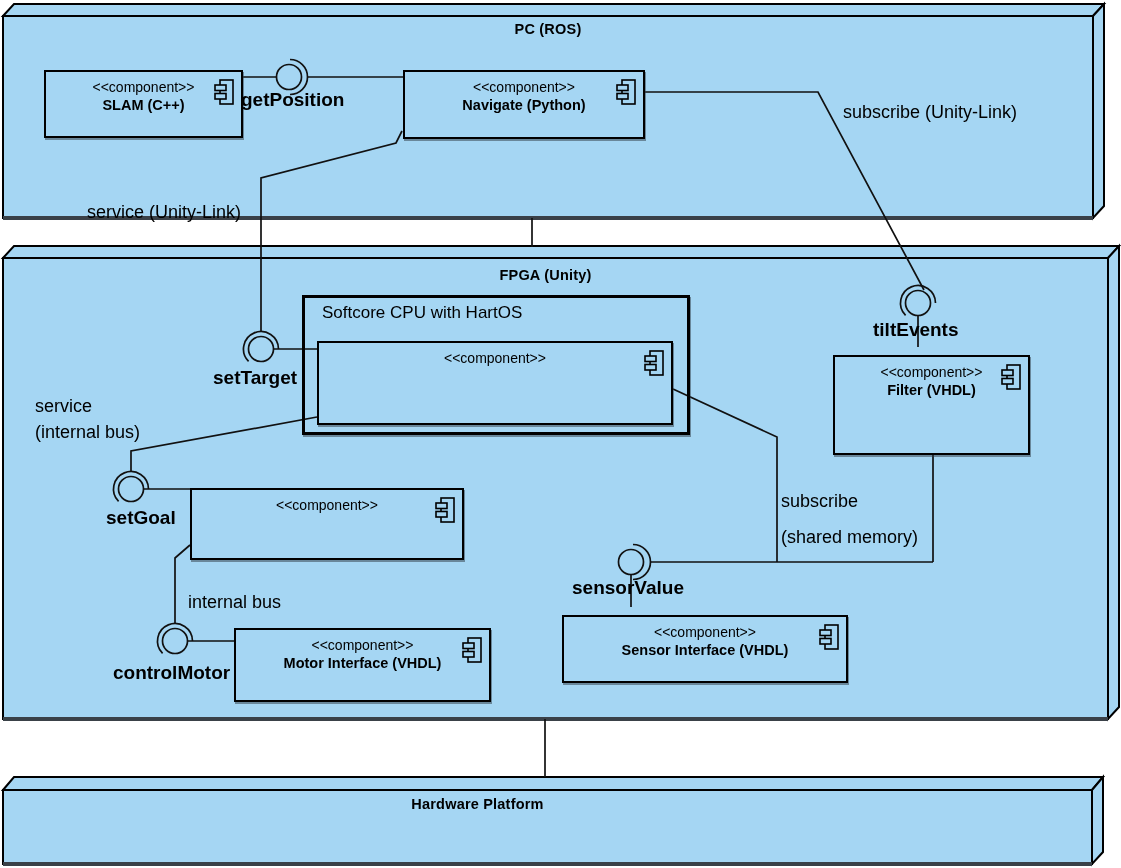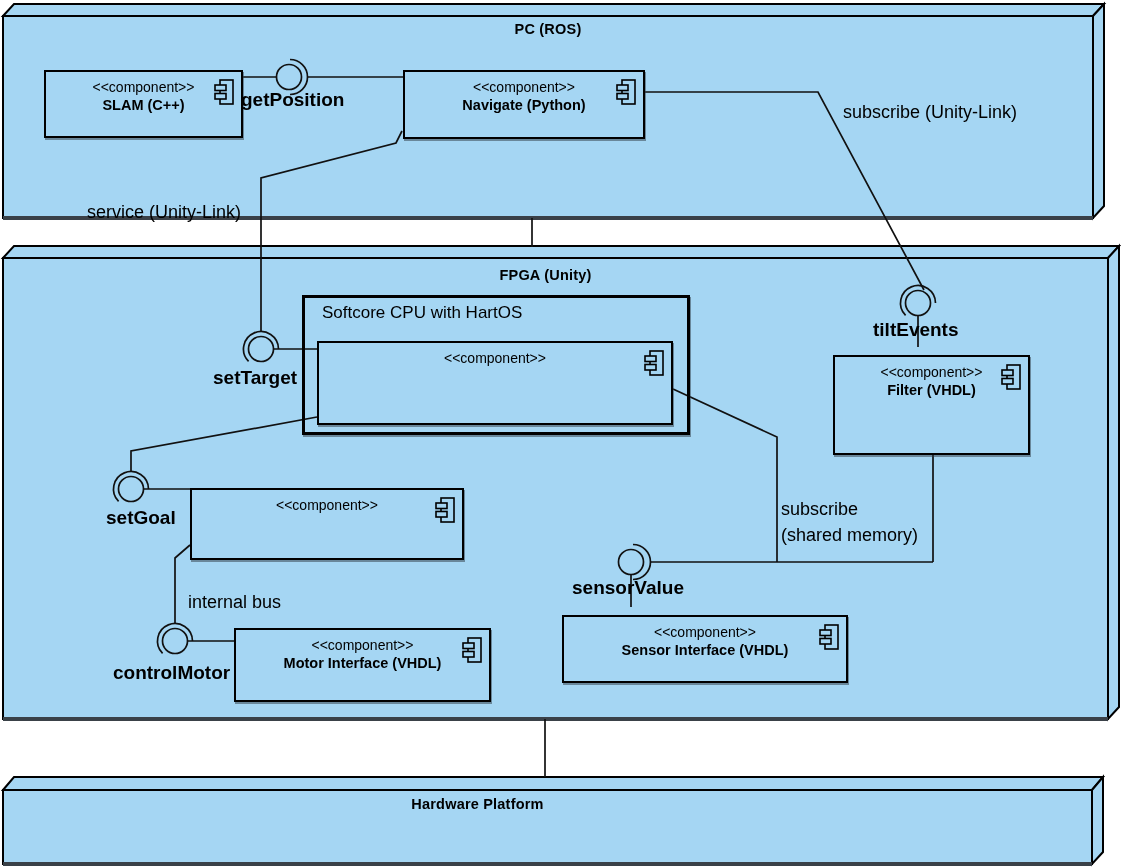--- a/index.html
+++ b/index.html
@@ -185,17 +185,19 @@
 
   <div class="lbl iface-lbl" style="left:241px;top:89px">getPosition</div>
   <div class="lbl iface-lbl" style="left:213px;top:367px">setTarget</div>
   <div class="lbl iface-lbl" style="left:106px;top:507px">setGoal</div>
   <div class="lbl iface-lbl" style="left:113px;top:662px">controlMotor</div>
   <div class="lbl iface-lbl" style="left:572px;top:577px">sensorValue</div>
   <div class="lbl iface-lbl" style="left:873px;top:319px">tiltEvents</div>
 
   <div class="lbl link-lbl" style="left:87px;top:193px">service (Unity-Link)</div>
   <div class="lbl link-lbl" style="left:843px;top:93px">subscribe (Unity-Link)</div>
+  <div class="lbl link-lbl prelabel" style="left:35px;top:384px">service
+(internal bus)</div>
   <div class="lbl link-lbl" style="left:188px;top:583px">internal bus</div>
-  <div class="lbl link-lbl prelabel" style="left:781px;top:487px;line-height:26px">subscribe
+  <div class="lbl link-lbl prelabel" style="left:781px;top:474px;line-height:36px">subscribe
 (shared memory)</div>
 
 </div>
 
 </body></html>

